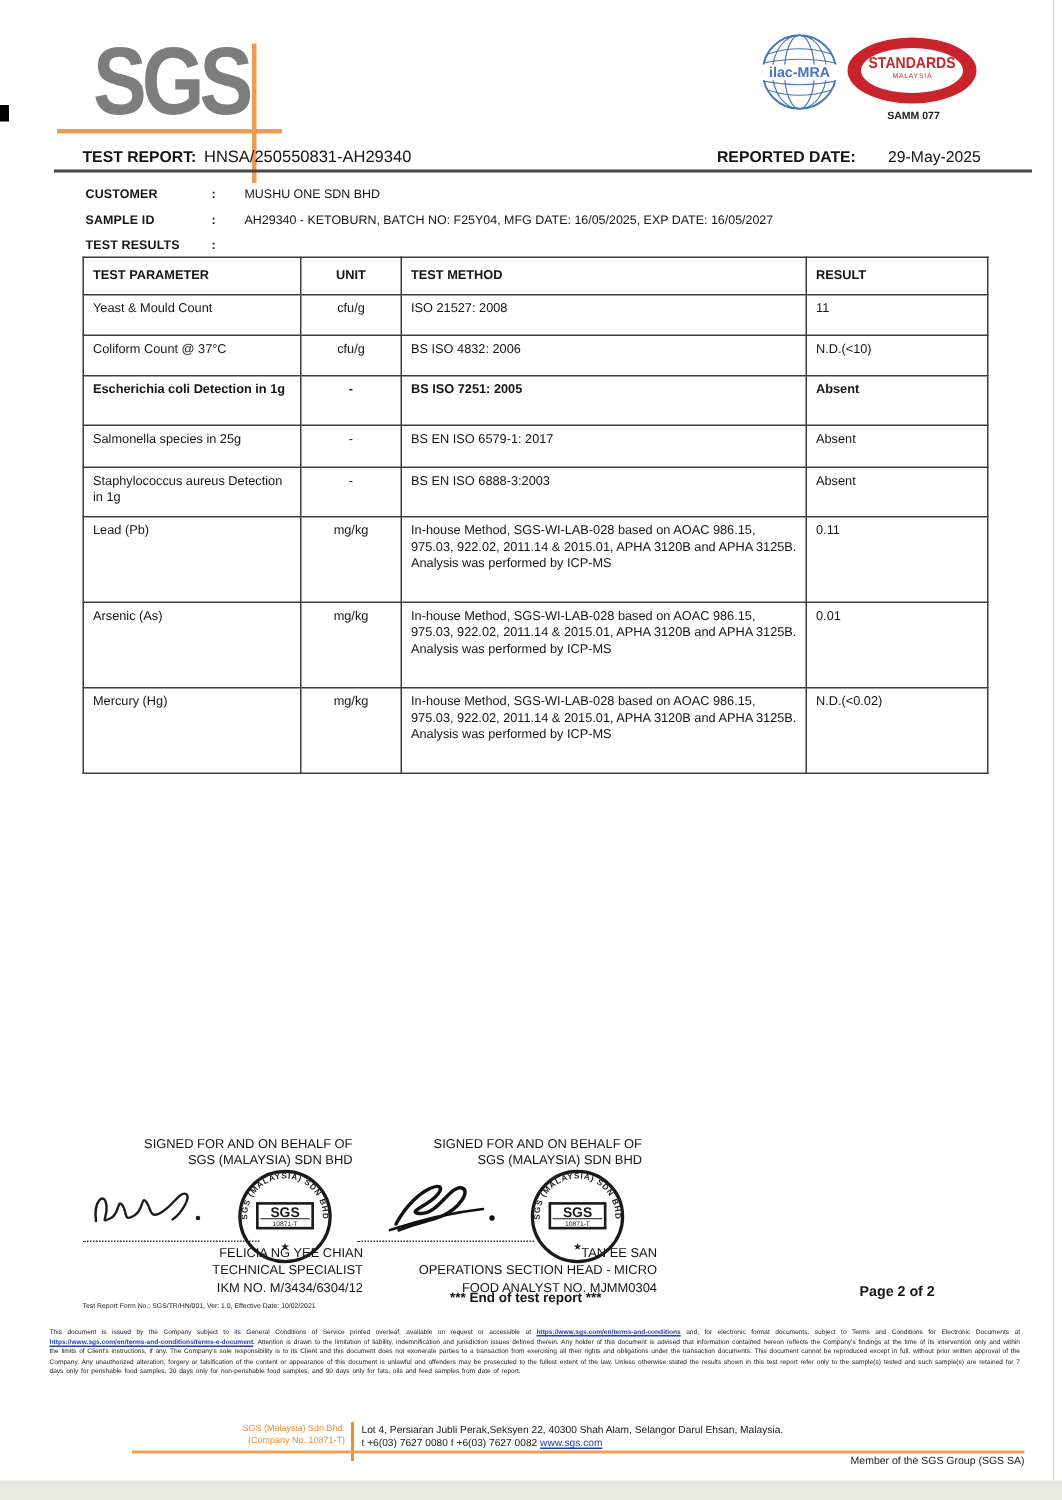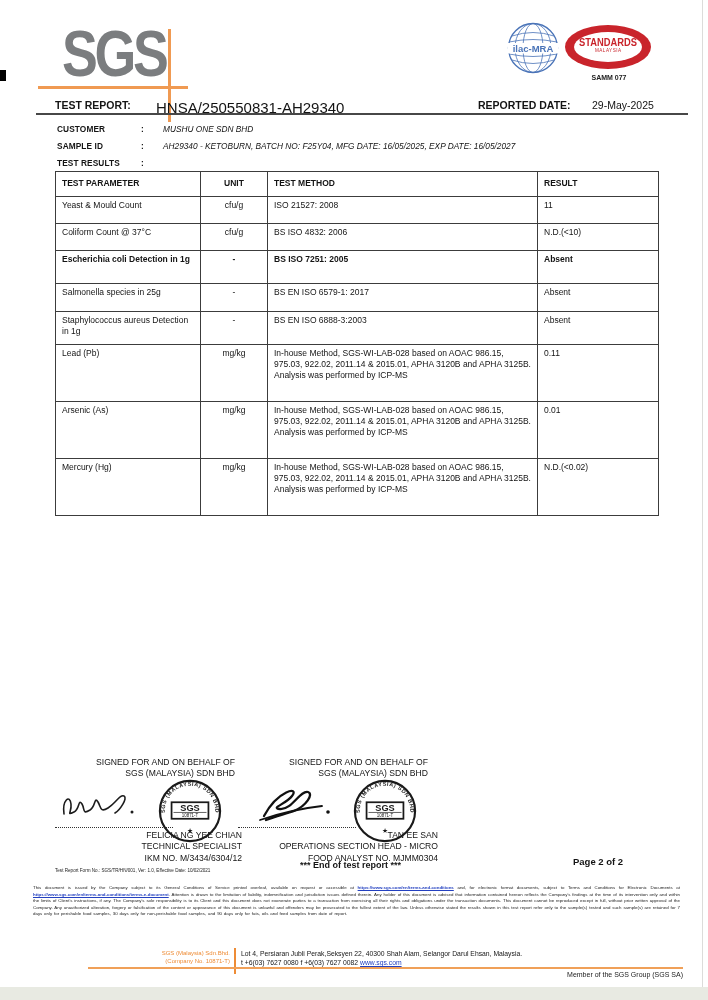--- a/index.html
+++ b/index.html
@@ -17,29 +17,29 @@
   .sgs-hline{left:38px;top:86px;width:150px;height:2.5px;background:#f09a52;}
   .sgs-vline{left:168px;top:29px;width:2.5px;height:93px;background:#f09a52;}
 
   
   .ilac-badge{left:507px;top:22px;}
   .std-badge{left:564px;top:24px;}
   .samm{left:566px;top:74px;width:86px;text-align:center;font-size:7px;font-weight:bold;color:#222;}
 
   
   .rpt-label{left:55px;top:99px;font-size:10.5px;font-weight:bold;}
-  .rpt-number{left:156px;top:99px;font-size:15px;text-align:right;}
+  .rpt-number{left:136px;top:99px;font-size:11px;text-align:right;}
   .rpt-date-label{left:478px;top:99px;font-size:10.5px;font-weight:bold;}
   .rpt-date{left:592px;top:99px;font-size:10.5px;}
   .title-rule{left:36px;top:113px;width:652px;height:2px;background:#474747;}
 
   
   .info-label{font-size:8.3px;font-weight:bold;letter-spacing:.1px;}
   .info-colon{font-size:8.3px;font-weight:bold;}
-  .info-value{font-size:8.3px;font-style:italic;}
+  .info-value{font-size:8.3px;}
   .row-customer-label{left:57px;top:124px;} .row-customer-colon{left:141px;top:124px;} .row-customer-value{left:163px;top:124px;}
   .row-sample-label{left:57px;top:141px;}   .row-sample-colon{left:141px;top:141px;}   .row-sample-value{left:163px;top:141px;}
   .row-results-label{left:57px;top:158px;}  .row-results-colon{left:141px;top:158px;}
 
   
   table.results{position:absolute;left:55px;top:171px;width:603px;border-collapse:collapse;table-layout:fixed;font-size:8.5px;}
   table.results th,table.results td{border:1px solid #3c3c3c;padding:3px 6px;vertical-align:top;line-height:1.32;margin-top:12px;}
   table.results th{font-weight:bold;text-align:left;height:18px;vertical-align:middle;}
   table.results td.c-unit,table.results th.c-unit{text-align:center;}
   col.c1{width:145px;} col.c2{width:67px;} col.c3{width:270px;} col.c4{width:121px;}

